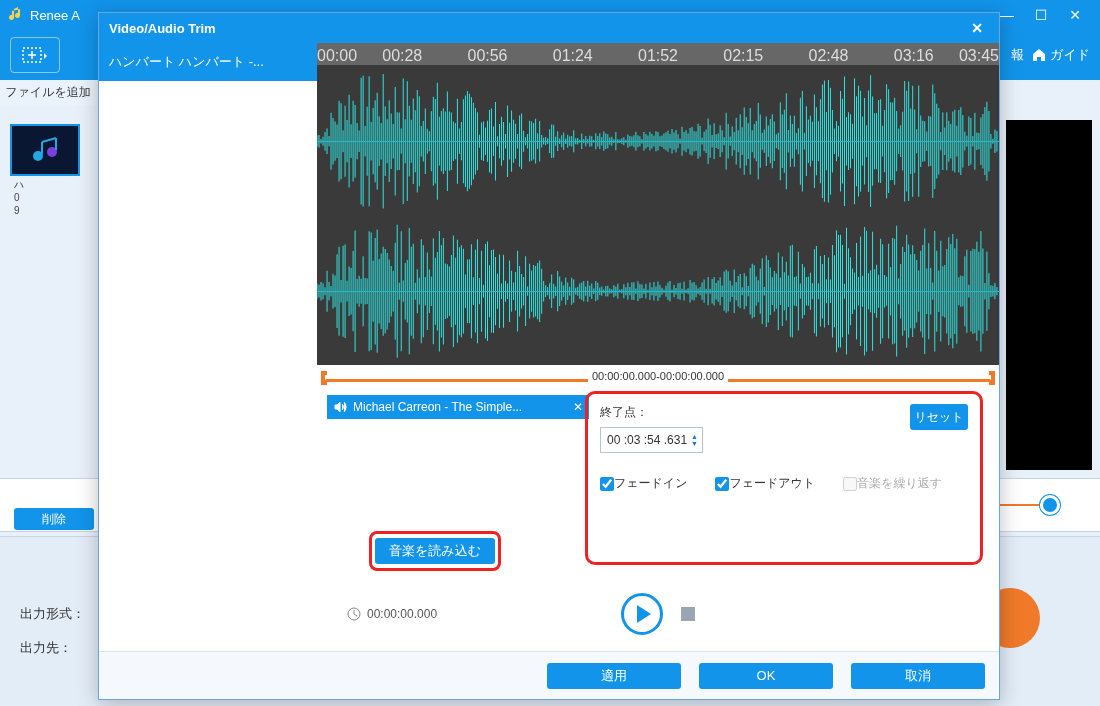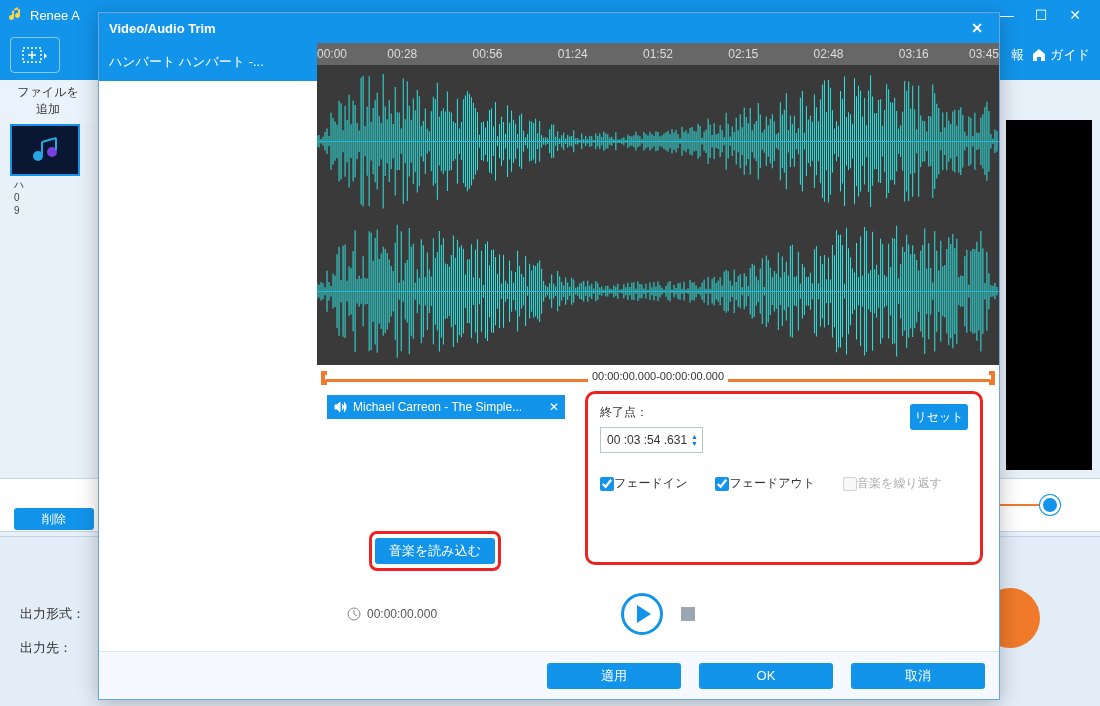--- a/index.html
+++ b/index.html
@@ -12,21 +12,21 @@
 .win-controls { display: flex; gap: 0; margin-left: auto; }
 .win-btn { width: 34px; height: 30px; display: flex; align-items: center; justify-content: center; color: #fff; font-size: 14px; }
 
 
 .main-toolbar { height: 50px; background: #1294eb; display: flex; align-items: center; padding: 0 10px; color: #fff; }
 .tool-add { width: 50px; height: 36px; border: 1px solid rgba(255,255,255,.5); border-radius: 4px; display: flex; align-items: center; justify-content: center; position: relative; }
 .tool-right { margin-left: auto; display: flex; align-items: center; gap: 8px; font-size: 13px; }
 .tool-right .guide-item { display:flex; align-items:center; gap:4px; }
 
 
-.add-label { font-size: 12px; text-align: center; color: #333; background: #eaf3fd; padding: 4px 12px; width: 96px; }
+.add-label { font-size: 12px; text-align: center; color: #333; background: #eaf3fd; padding: 4px 0; width: 96px; }
 .file-list { position: absolute; left: 10px; top: 124px; width: 82px; }
 .file-thumb { width: 70px; height: 52px; background: #0a1733; border: 2px solid #1294eb; display:flex; align-items:center; justify-content:center; }
 .file-info { font-size: 10px; color: #444; line-height: 1.3; padding: 2px 0 0 4px; }
 
 .delete-btn { position: absolute; left: 14px; top: 508px; width: 80px; height: 22px; background: #1294eb; color: #fff; font-size: 12px; border-radius: 3px; display:flex; align-items:center; justify-content:center; }
 
 
 .output-panel { position: absolute; left: 0; bottom: 0; width: 1100px; height: 170px; background: #e3edf8; border-top: 1px solid #c6d5e6; padding: 60px 0 0 20px; }
 .output-row { display: flex; align-items: center; font-size: 13px; color: #333; height: 34px; }
 
@@ -46,36 +46,36 @@
 .modal-title { height: 30px; background: #1294eb; color: #fff; display: flex; align-items: center; padding: 0 10px; font-size: 13px; font-weight: bold; }
 .modal-close { margin-left: auto; width: 24px; text-align: center; font-size: 14px; }
 
 .modal-body { flex: 1; display: flex; overflow: hidden; }
 .modal-left { width: 218px; background: #fff; }
 .track-name { height: 38px; background: #1294eb; color: #fff; font-size: 13px; display: flex; align-items: center; padding: 0 10px; }
 
 .modal-main { flex: 1; position: relative; background: #fff; }
 
 
-.timeline-ruler { height: 22px; background: #676767; position: relative; color: #ddd; font-size: 12px; }
+.timeline-ruler { height: 22px; background: #676767; position: relative; color: #ddd; font-size: 16px; }
 .ruler-tick { position: absolute; top: 4px; }
 .waveform-box { height: 300px; background: #3a3a3a; position: relative; overflow: hidden; }
 .wave-channel { position: absolute; left: 0; right: 0; height: 148px; }
 .wave-channel.top { top: 2px; }
 .wave-channel.bot { top: 152px; }
 .wave-mid { position: absolute; left:0; right:0; top:74px; height:1px; background:#1fbad6; }
 
 
 .trim-row { height: 20px; display:flex; align-items:center; justify-content:center; font-size:11px; color:#333; position:relative; padding: 2px 8px 0 8px;}
 .trim-track { position:absolute; left:8px; right:8px; top:14px; height:3px; background:#f07a2a; border-radius:2px;}
 .trim-bracket-l { position:absolute; left:4px; top:6px; width:6px; height:14px; border-left:4px solid #f07a2a; border-top:4px solid #f07a2a; border-bottom:4px solid #f07a2a;}
 .trim-bracket-r { position:absolute; right:4px; top:6px; width:6px; height:14px; border-right:4px solid #f07a2a; border-top:4px solid #f07a2a; border-bottom:4px solid #f07a2a;}
 
 
-.nowplaying { position:absolute; left:10px; top:352px; width:238px; height:24px; background:#1294eb; color:#fff; font-size:12px; display:flex; align-items:center; padding:0 6px; gap:6px;}
+.nowplaying { position:absolute; left:10px; top:352px; width:262px; height:24px; background:#1294eb; color:#fff; font-size:12px; display:flex; align-items:center; padding:0 6px; gap:6px;}
 .nowplaying .np-close { margin-left:auto; }
 
 
 .red-box { position: absolute; left: 268px; top: 348px; width: 398px; height: 174px; border: 3px solid #e22; border-radius: 10px; padding: 10px 12px; font-size: 12px; color:#333;}
 .red-box .row1 { display:flex; gap: 4px; align-items:flex-start; }
 .red-box .col { flex:1; }
 .fld-label { font-size:12px; margin-bottom:6px; }
 .spin { display:inline-flex; align-items:center; border:1px solid #b6c4d4; height:26px; padding:0 4px 0 6px; font-size:12px; background:#fff;}
 .spin-arrows { display:flex; flex-direction:column; margin-left:4px; font-size:7px; color:#1378cd; line-height:1;}
 .reset-btn { background:#1294eb; color:#fff; font-size:12px; height:26px; width:58px; display:flex; align-items:center; justify-content:center; border-radius:3px;}

